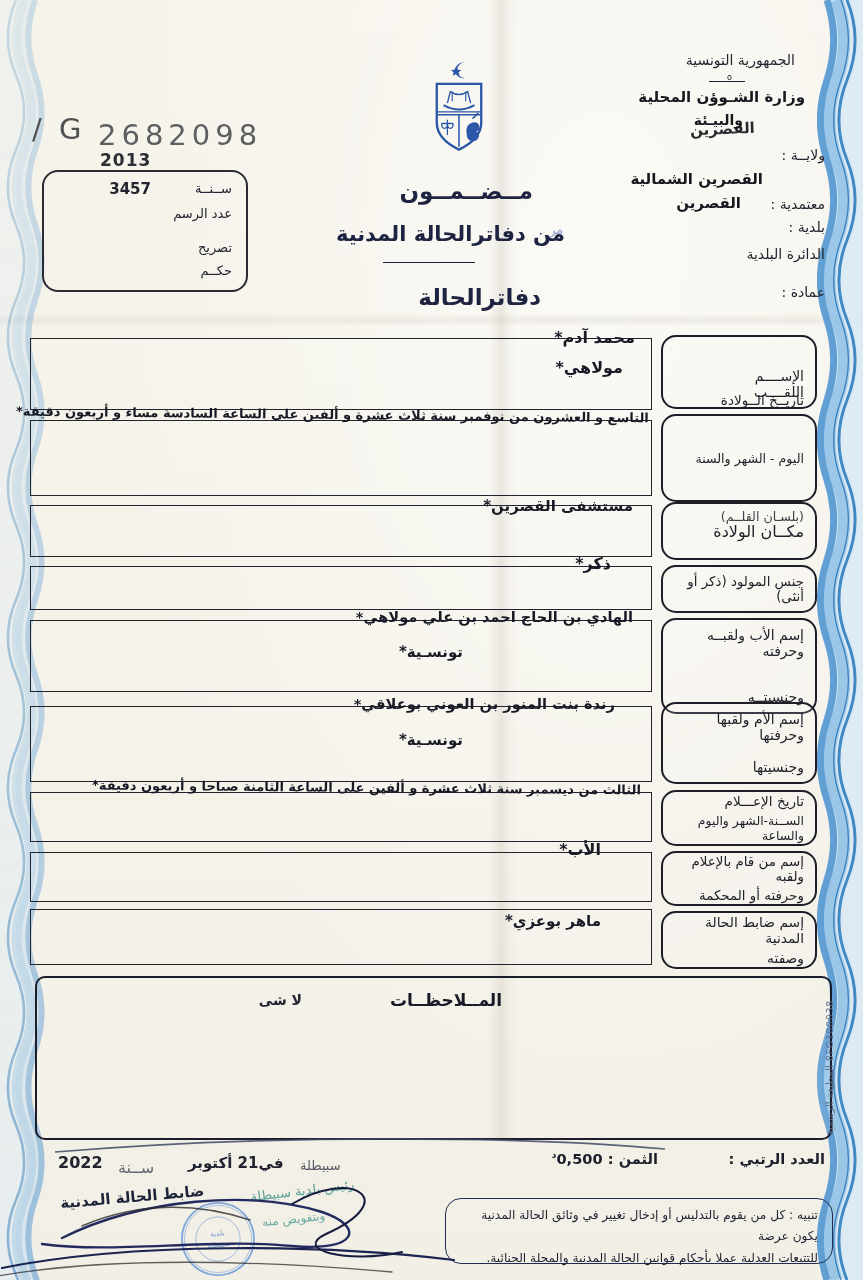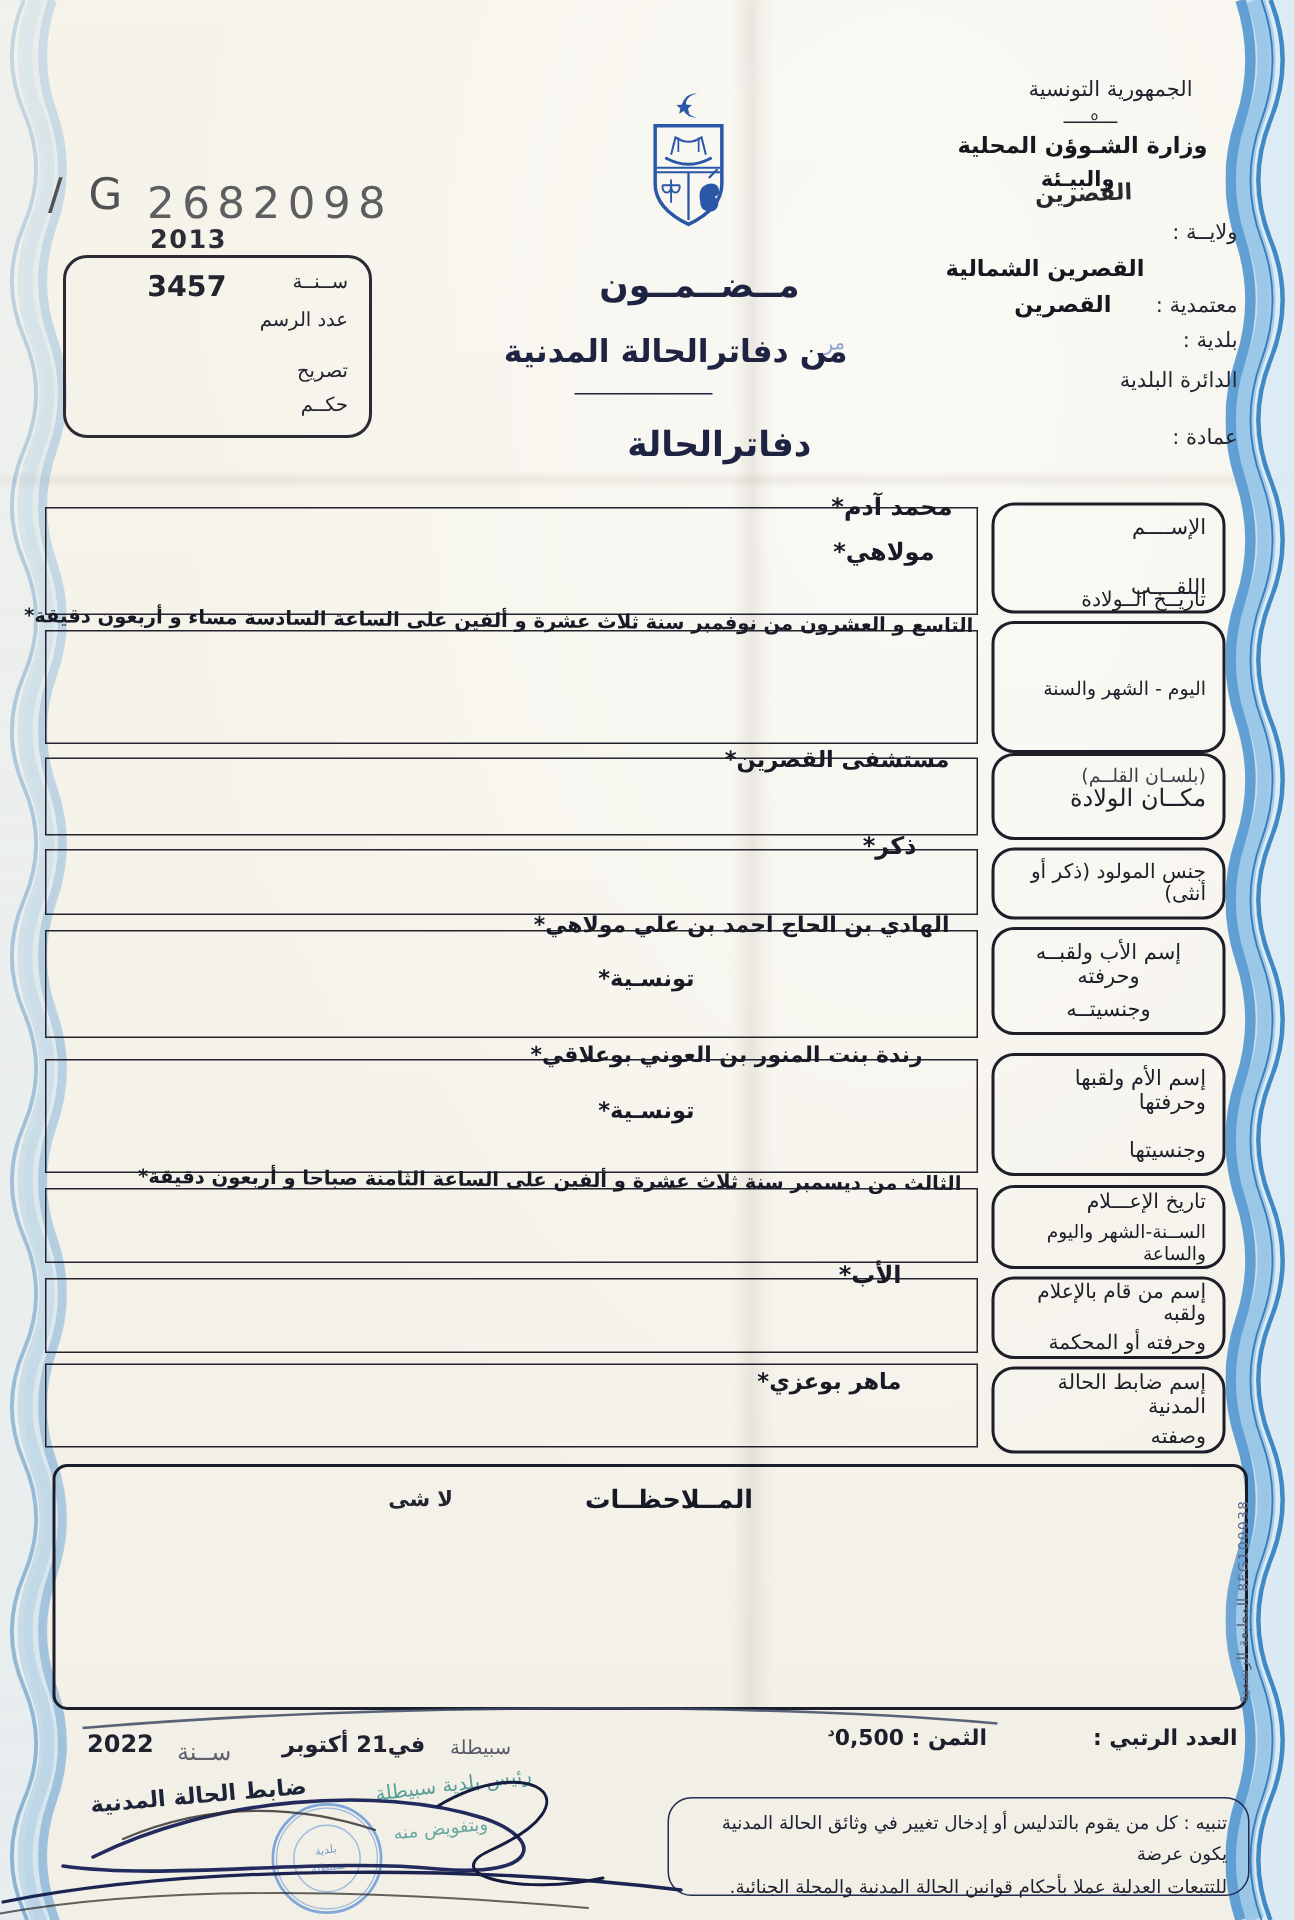--- a/index.html
+++ b/index.html
@@ -65,21 +65,21 @@
     <path fill="none" stroke="#4e93cf" stroke-width="6" opacity="0.8" d="M 11 0 c 9 25.500000000000004 9 49.5 0 75 c -9 25.500000000000004 -9 49.5 0 75 c 9 25.500000000000004 9 49.5 0 75 c -9 25.500000000000004 -9 49.5 0 75 c 9 25.500000000000004 9 49.5 0 75 c -9 25.500000000000004 -9 49.5 0 75 c 9 25.500000000000004 9 49.5 0 75 c -9 25.500000000000004 -9 49.5 0 75 c 9 25.500000000000004 9 49.5 0 75 c -9 25.500000000000004 -9 49.5 0 75 c 9 25.500000000000004 9 49.5 0 75 c -9 25.500000000000004 -9 49.5 0 75 c 9 25.500000000000004 9 49.5 0 75 c -9 25.500000000000004 -9 49.5 0 75 c 9 25.500000000000004 9 49.5 0 75 c -9 25.500000000000004 -9 49.5 0 75 c 9 25.500000000000004 9 49.5 0 75 c -9 25.500000000000004 -9 49.5 0 75"></path>
     <path fill="none" stroke="#2e7ec0" stroke-width="2.6" opacity="0.85" d="M 30 0 c 11 25.500000000000004 11 49.5 0 75 c -11 25.500000000000004 -11 49.5 0 75 c 11 25.500000000000004 11 49.5 0 75 c -11 25.500000000000004 -11 49.5 0 75 c 11 25.500000000000004 11 49.5 0 75 c -11 25.500000000000004 -11 49.5 0 75 c 11 25.500000000000004 11 49.5 0 75 c -11 25.500000000000004 -11 49.5 0 75 c 11 25.500000000000004 11 49.5 0 75 c -11 25.500000000000004 -11 49.5 0 75 c 11 25.500000000000004 11 49.5 0 75 c -11 25.500000000000004 -11 49.5 0 75 c 11 25.500000000000004 11 49.5 0 75 c -11 25.500000000000004 -11 49.5 0 75 c 11 25.500000000000004 11 49.5 0 75 c -11 25.500000000000004 -11 49.5 0 75 c 11 25.500000000000004 11 49.5 0 75 c -11 25.500000000000004 -11 49.5 0 75"></path>
   </svg>
 
   <div class="abs" style="left:32px;top:112px;font-size:29px;color:#4f5152;letter-spacing:4px;">G /</div>
   <div class="abs" style="left:98px;top:118px;font-size:29px;color:#5c5e60;letter-spacing:5px;">2682098</div>
   <div class="abs" style="left:100px;top:150px;font-size:17px;font-weight:700;color:#2b2c34;letter-spacing:1px;">2013</div>
 
   <div class="abs stampbox" style="left:42px;top:170px;width:202px;height:118px;">
     <div class="abs" style="right:14px;top:9px;">ســنــة</div>
-    <div class="abs" style="right:95px;top:8px;font-weight:700;font-size:19px;">3457</div>
+    <div class="abs" style="right:95px;top:8px;font-weight:700;font-size:15px;">3457</div>
     <div class="abs" style="right:14px;top:34px;">عدد الرسم</div>
     <div class="abs" style="right:14px;top:68px;">تصريح</div>
     <div class="abs" style="right:14px;top:91px;">حكــم</div>
   </div>
 
   <div class="abs hdr" style="right:68px;top:52px;">الجمهورية التونسية</div>
   <div class="abs divider" style="right:118px;top:74px;"></div>
   <div class="abs hdr hdr-b" style="right:58px;top:88px;font-size:15px;">وزارة الشـوؤن المحلية</div>
   <div class="abs hdr hdr-b" style="right:120px;top:112px;font-size:14px;">والبيـئة</div>
   <div class="abs hdr hdr-b" style="right:108px;top:120px;font-size:15px;transform:rotate(-2deg);opacity:.92;">القصرين</div>
@@ -106,21 +106,21 @@
       <path d="M38,78 q-2,-10 6,-12 q6,-1 7,4 q1,4 -3,5 q4,3 2,7 q-2,4 -7,3 q-5,-1 -5,-7 Z" fill="#2b57a8" stroke="none"></path>
       <path d="M44,62 l6,-6" stroke-width="1.6"></path>
     </g>
   </svg>
 
   <div class="abs title" style="right:330px;top:178px;font-size:23px;letter-spacing:1px;">مــضــمــون</div>
   <div class="abs title" style="right:298px;top:222px;font-size:21px;">من دفاترالحالة المدنية</div>
   <div class="abs t-underline" style="right:388px;top:260px;width:92px;height:2px;"></div>
   <div class="abs title" style="right:322px;top:284px;font-size:23px;letter-spacing:2px;">دفاترالحالة</div>
 
-  <div class="abs label-box spread" style="top:335px;height:74px;">
+  <div class="abs label-box spread" style="top:335px;height:74px;justify-content:flex-end;">
     <span>الإســــم</span>
     <span>اللقــــب</span>
   </div>
   <div class="abs value-box" style="top:338px;height:72px;"></div>
   <div class="val" style="right:228px;top:328px;font-size:16px;">محمد آدم*</div>
   <div class="val" style="right:240px;top:358px;font-size:16px;">مولاهي*</div>
 
   <div class="abs label-box center" style="top:414px;height:88px;font-size:13.6px;gap:43px;">
     <span>تاريــخ الــولادة</span>
     <span style="font-size:12.6px;">اليوم - الشهر والسنة</span>
@@ -134,21 +134,21 @@
   </div>
   <div class="abs value-box" style="top:505px;height:52px;"></div>
   <div class="val" style="right:230px;top:497px;font-size:15px;">مستشفى القصرين*</div>
 
   <div class="abs label-box center" style="top:565px;height:48px;font-size:13.4px;">
     <span>جنس المولود (ذكر أو أنثى)</span>
   </div>
   <div class="abs value-box" style="top:566px;height:44px;"></div>
   <div class="val" style="right:252px;top:554px;font-size:16px;">ذكر*</div>
 
-  <div class="abs label-box spread" style="top:618px;height:72px;text-align:center;">
+  <div class="abs label-box spread" style="top:618px;height:96px;">
     <span>إسم الأب ولقبــه وحرفته</span>
     <span>وجنسيتــه</span>
   </div>
   <div class="abs value-box" style="top:620px;height:72px;"></div>
   <div class="val" style="right:230px;top:608px;font-size:14.6px;">الهادي بن الحاج احمد بن علي مولاهي*</div>
   <div class="val" style="right:400px;top:643px;font-size:15px;">تونسـية*</div>
 
   <div class="abs label-box spread" style="top:702px;height:82px;">
     <span>إسم الأم ولقبها وحرفتها</span>
     <span>وجنسيتها</span>

